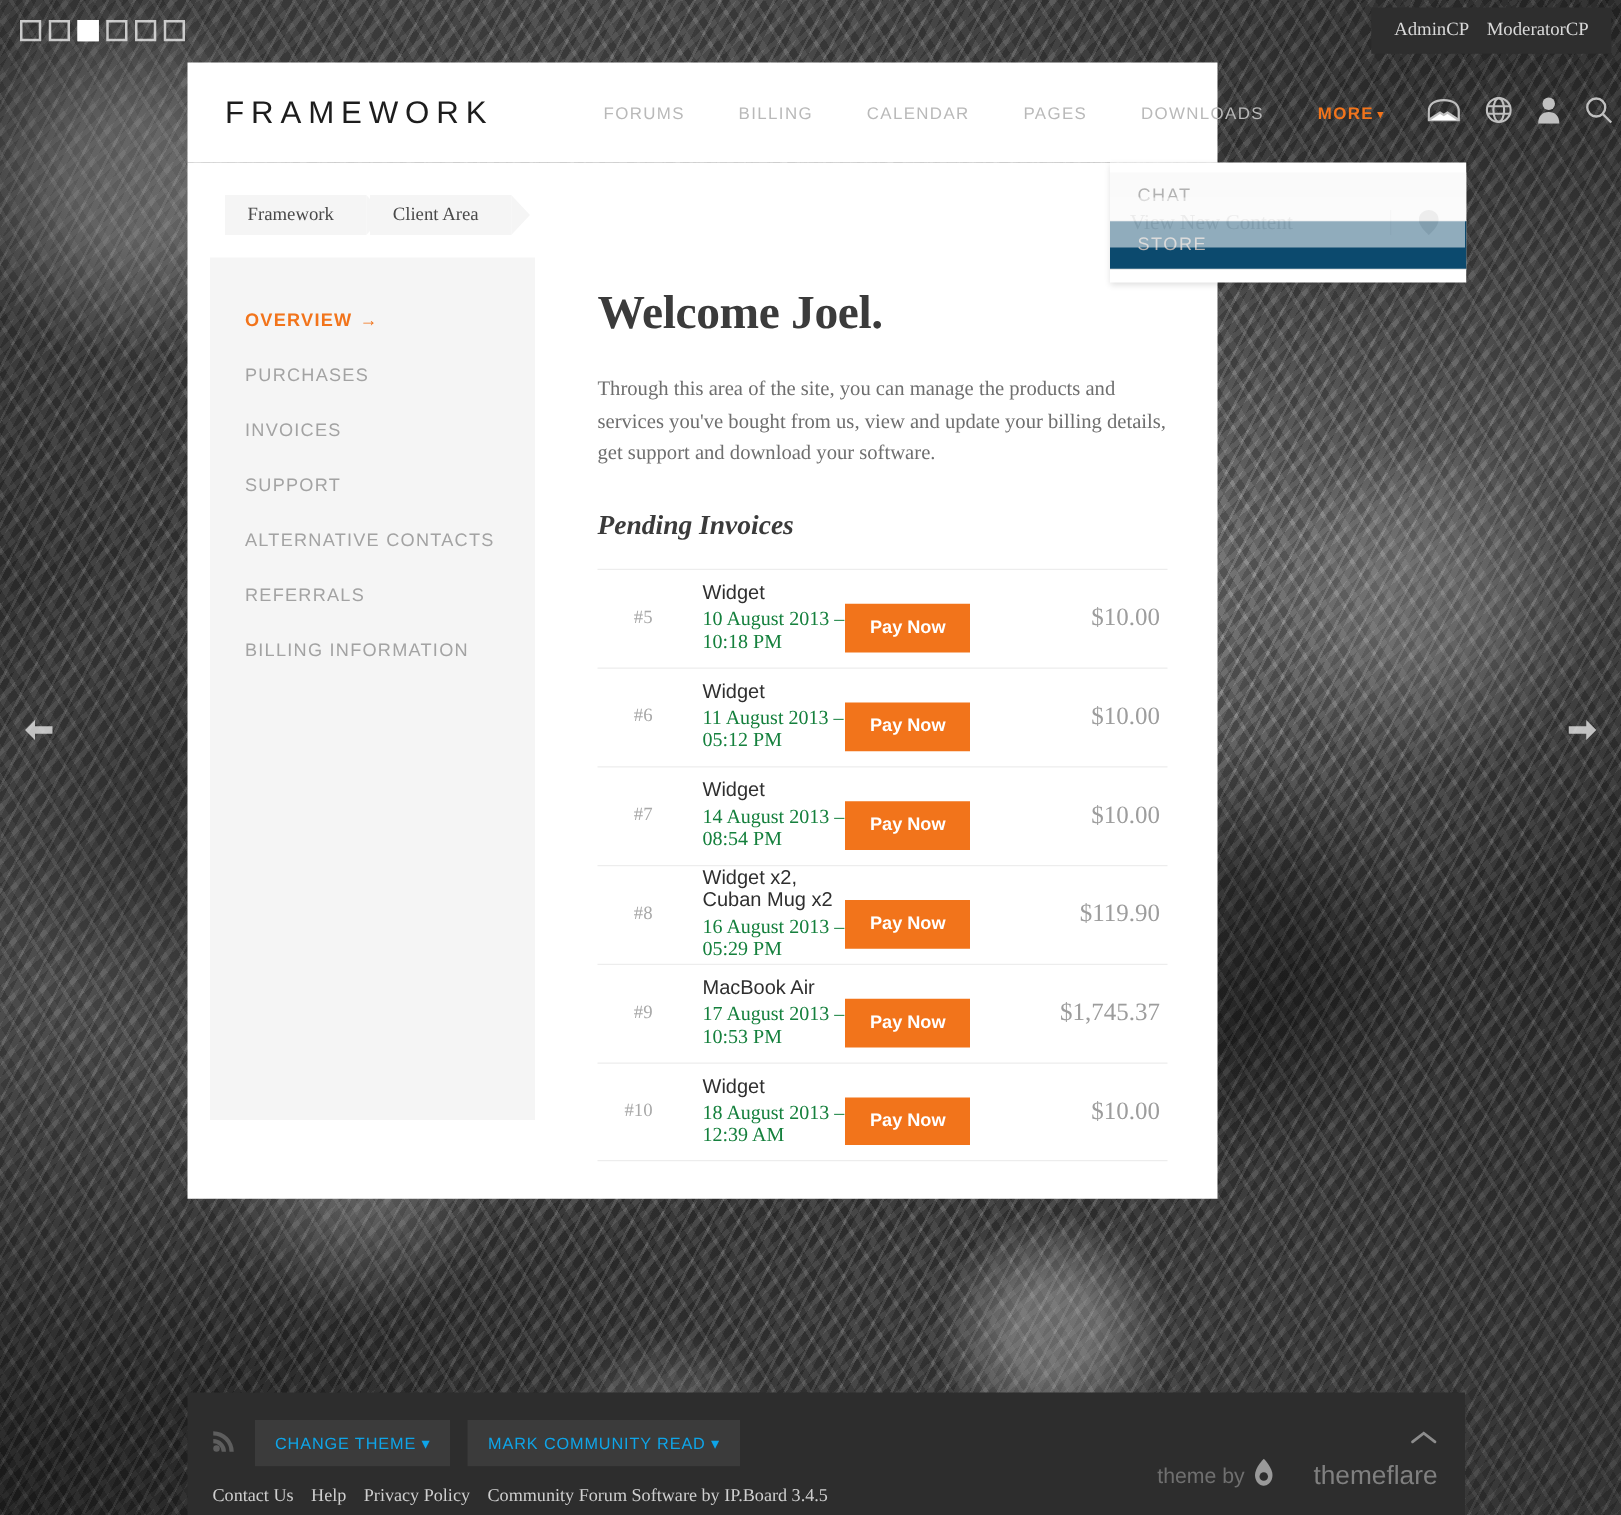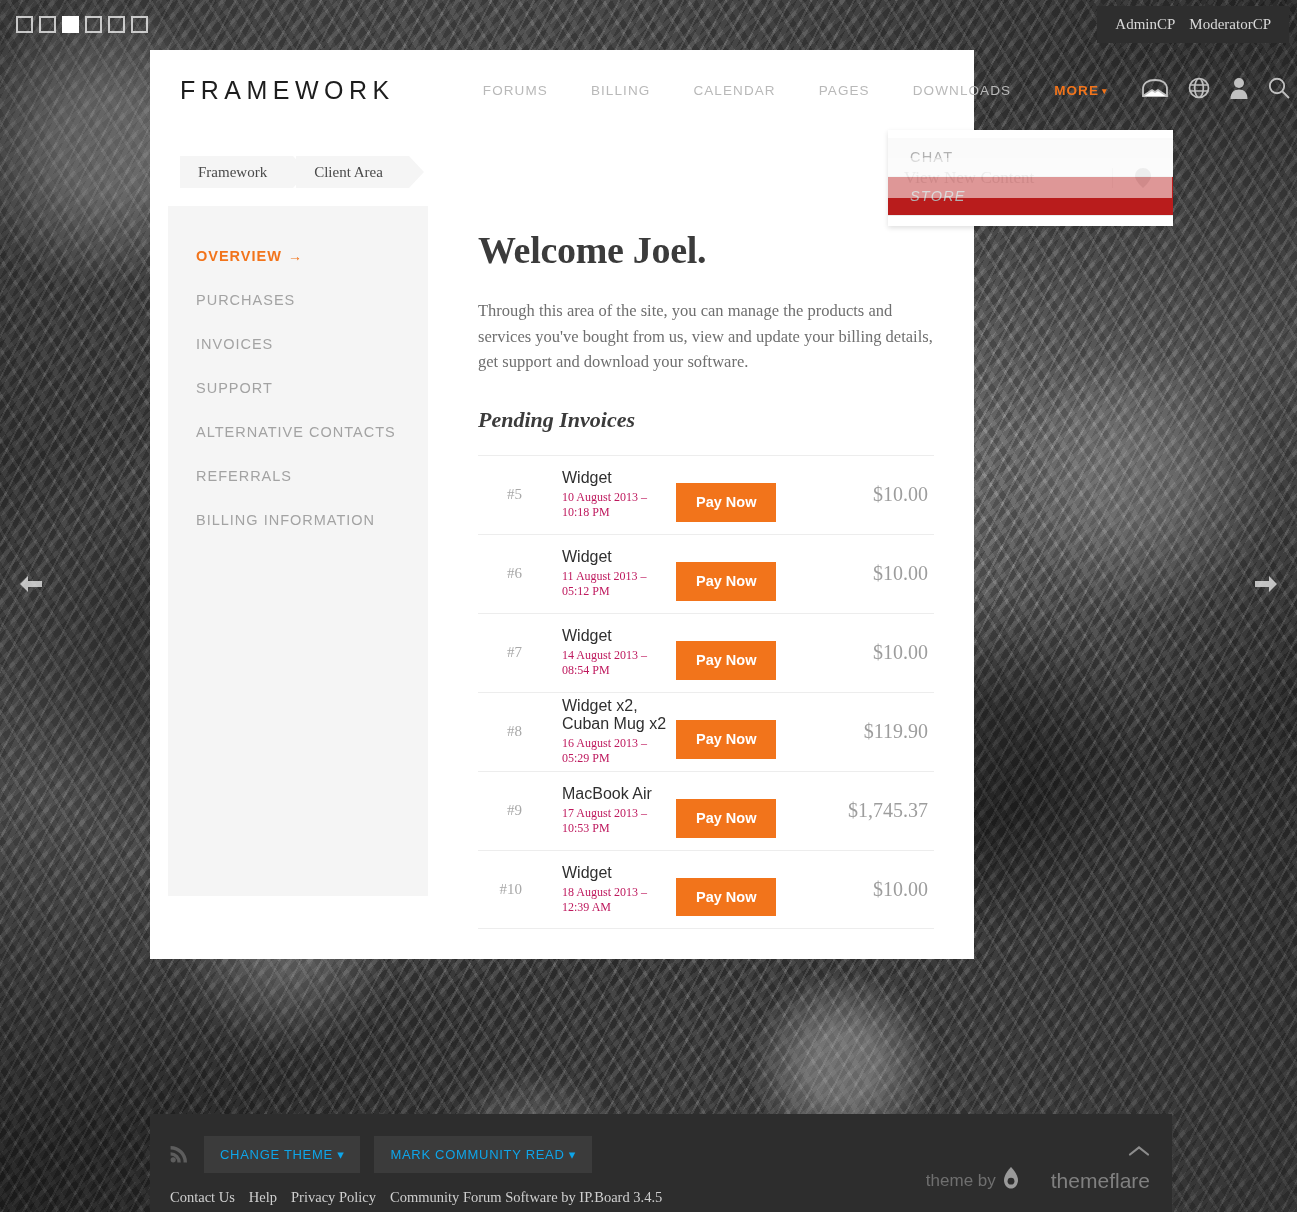--- a/index.html
+++ b/index.html
@@ -151,21 +151,21 @@
   .dropdown-item {
     display: block;
     padding: 11px 22px;
     font-size: 14.5px;
     letter-spacing: 1.2px;
     color: #b2b2b2;
     text-decoration: none;
     border-bottom: 1px solid #ececec;
     background: #fafafa;
   }
-  .dropdown-item:last-child { background: #b91c1c; font-style: italic; }
+  .dropdown-item:last-child { background: #0c4a6e; }
 
   
   #ghost-search {
     position: absolute;
     left: 888px; top: 158px;
     width: 284px; height: 40px;
     background: #fdfdfd;
     z-index: 55;
     display: flex;
     align-items: center;
@@ -292,22 +292,22 @@
     flex: none;
   }
   .inv-desc { flex: 1; padding-left: 22px; }
   .inv-title {
     font-size: 16px;
     color: #2f2f2f;
     margin-bottom: 3px;
   }
   .inv-date {
     font-family: "Liberation Serif", serif;
-    font-size: 12px;
-    color: #be185d;
+    font-size: 16px;
+    color: #15803d;
   }
   .inv-action { width: 140px; flex: none; }
   .pay-button {
     display: inline-block;
     background: #f2741b;
     color: #fff;
     border: none;
     font-family: "Liberation Sans", sans-serif;
     font-weight: 700;
     font-size: 14.5px;

